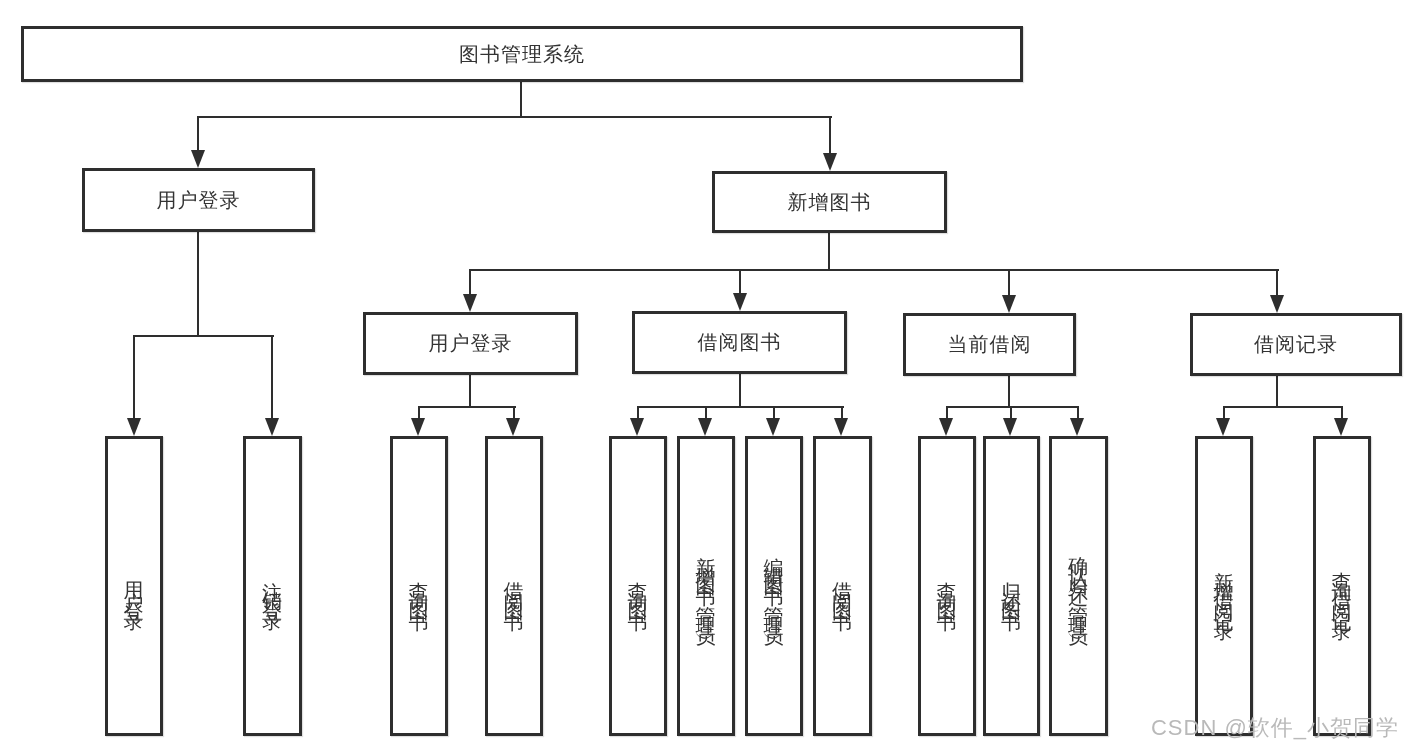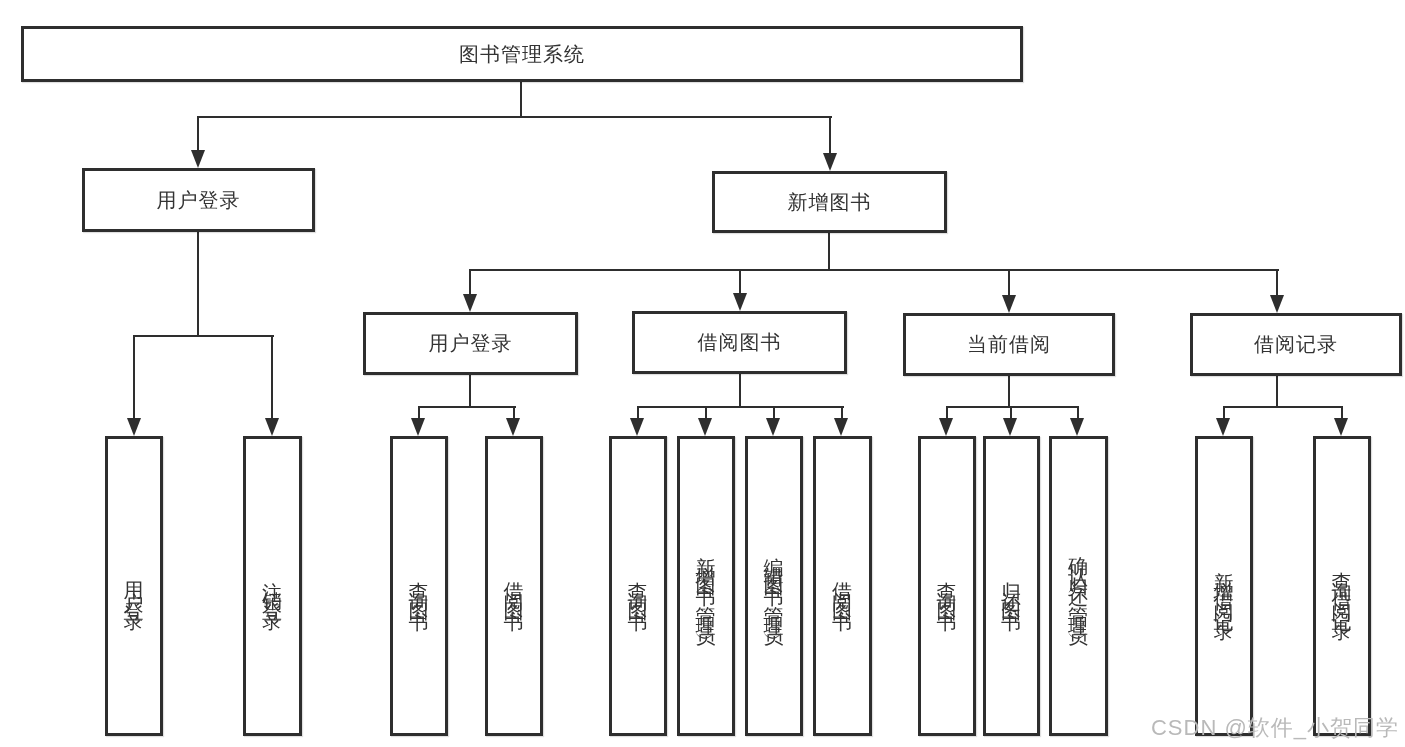--- a/index.html
+++ b/index.html
@@ -102,21 +102,21 @@
   <div class="node" style="left:712px;top:171px;width:235px;height:62px;">
     <span class="hlabel">新增图书</span>
   </div>
 
   <div class="node" style="left:363px;top:312px;width:215px;height:63px;">
     <span class="hlabel">用户登录</span>
   </div>
   <div class="node" style="left:632px;top:311px;width:215px;height:63px;">
     <span class="hlabel">借阅图书</span>
   </div>
-  <div class="node" style="left:903px;top:313px;width:212px;height:63px;">
+  <div class="node" style="left:903px;top:313px;width:173px;height:63px;">
     <span class="hlabel">当前借阅</span>
   </div>
   <div class="node" style="left:1170px;top:313px;width:212px;height:63px;margin-left:20px;">
     <span class="hlabel">借阅记录</span>
   </div>
 
   <div class="node" style="left:105px;top:436px;width:58px;height:300px;">
     <span class="vlabel">用户登录</span>
   </div>
   <div class="node" style="left:243px;top:436px;width:59px;height:300px;">

